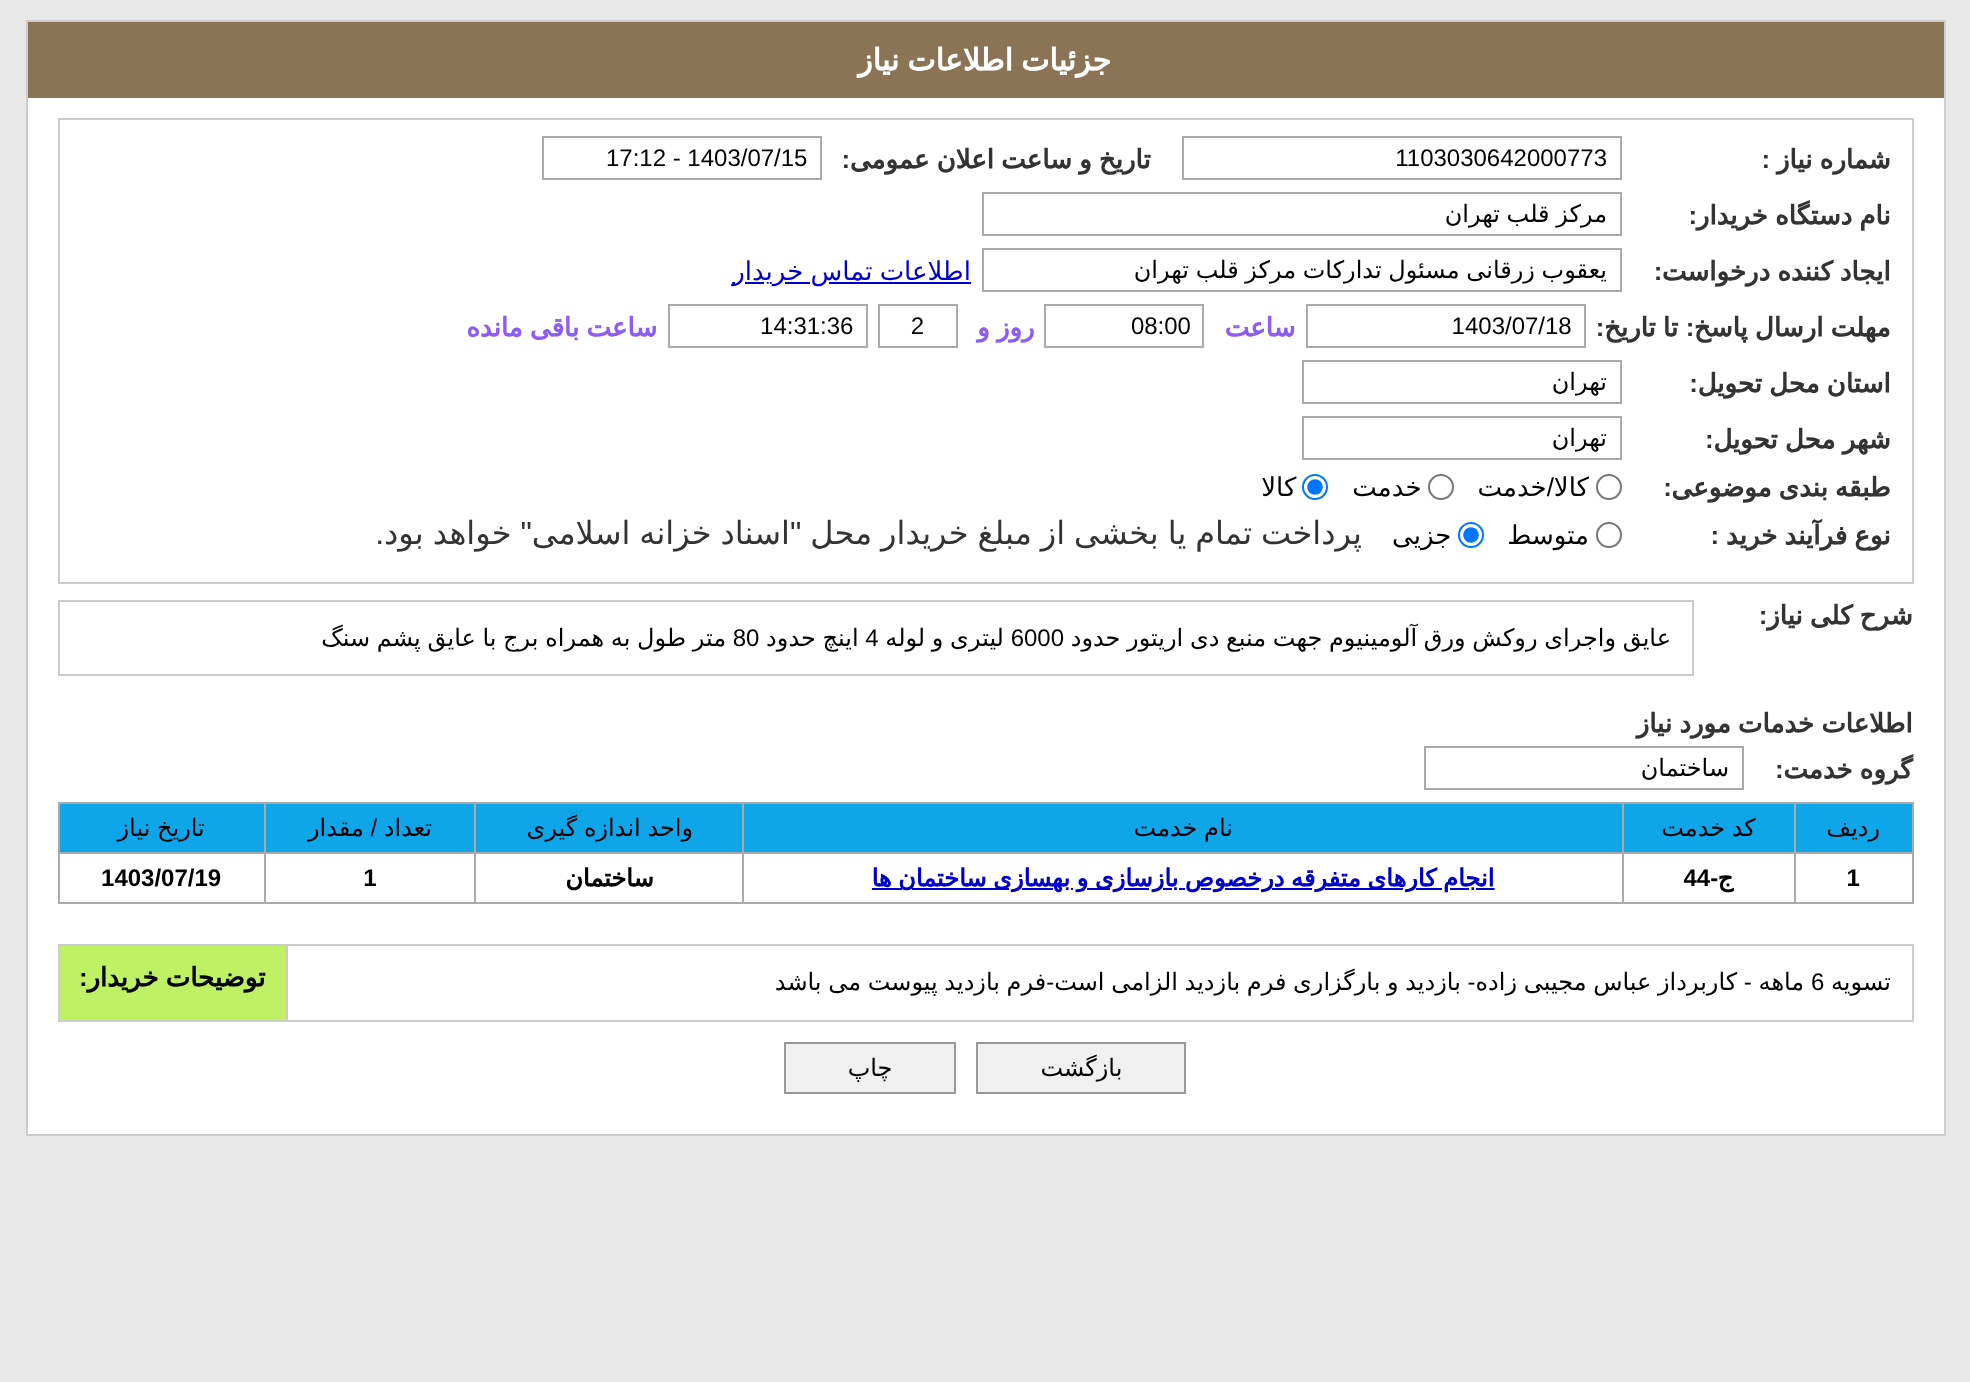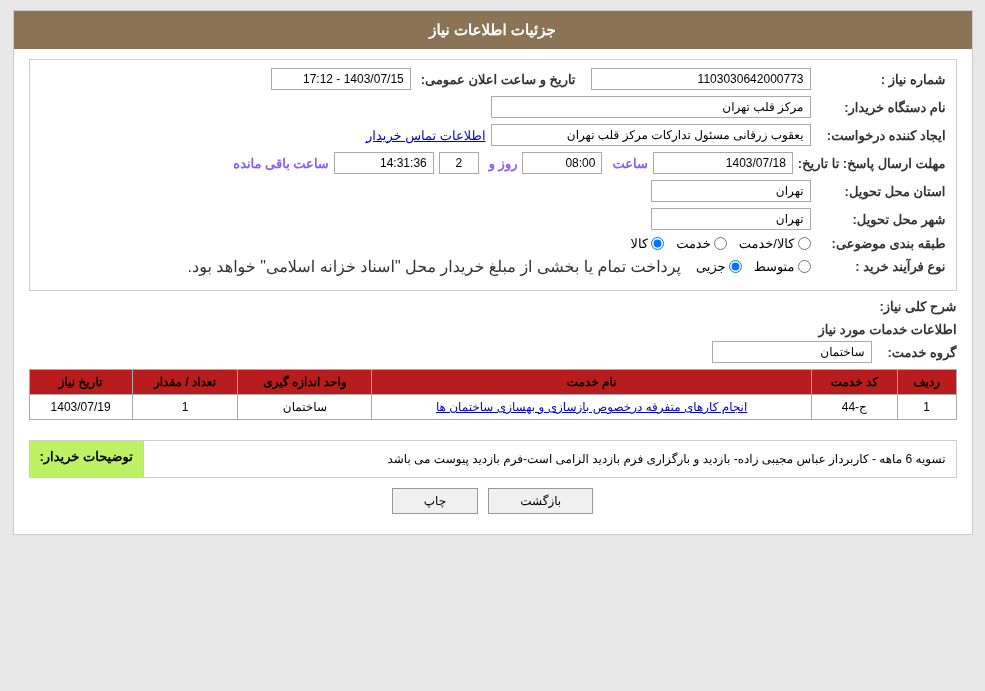--- a/index.html
+++ b/index.html
@@ -97,30 +97,31 @@
     }
     .services-section {
       margin-bottom: 20px;
     }
     .services-table {
       width: 100%;
       border-collapse: collapse;
       font-size: 12px;
     }
     .services-table th {
-      background: #b91c1c;
+      background: #0ea5e9;
       border: 1px solid #aaa;
       padding: 5px 8px;
       text-align: center;
-      font-weight: bold;
+      font-weight: normal;
     }
     .services-table td {
       border: 1px solid #aaa;
       padding: 5px 8px;
       text-align: center;
+      font-weight: bold;
     }
     .services-table td.text-right {
     }
     .service-link {
       color: #0000cc;
       text-decoration: underline;
     }
     .group-row {
       display: flex;
       align-items: center;
@@ -248,20 +249,23 @@
             <span>جزیی</span>
           </div>
         </div>
         <span class="purchase-text" style="margin-right:10px;">پرداخت تمام یا بخشی از مبلغ خریدار محل "اسناد خزانه اسلامی" خواهد بود.</span>
       </div>
 
     </div>
 
     <div style="display:flex; gap:10px; margin-bottom:8px; align-items:flex-start;">
       <span class="section-header-label" style="min-width:100px; text-align:right; font-weight:bold;">شرح کلی نیاز:</span>
+      <div class="description-box" style="flex:1;">
+        <p class="description-text">عایق واجرای روکش ورق آلومینیوم جهت منبع دی اریتور حدود 6000 لیتری و لوله 4 اینچ حدود 80 متر طول به همراه برج با عایق پشم سنگ</p>
+      </div>
     </div>
 
     <div class="services-section">
       <div class="section-header-row">
         <span class="section-header-label">اطلاعات خدمات مورد نیاز</span>
       </div>
       <div class="group-row">
         <span class="label" style="min-width:80px;">گروه خدمت:</span>
         <input class="input-field input-medium" type="text" readonly="" value="ساختمان" style="">
       </div>

